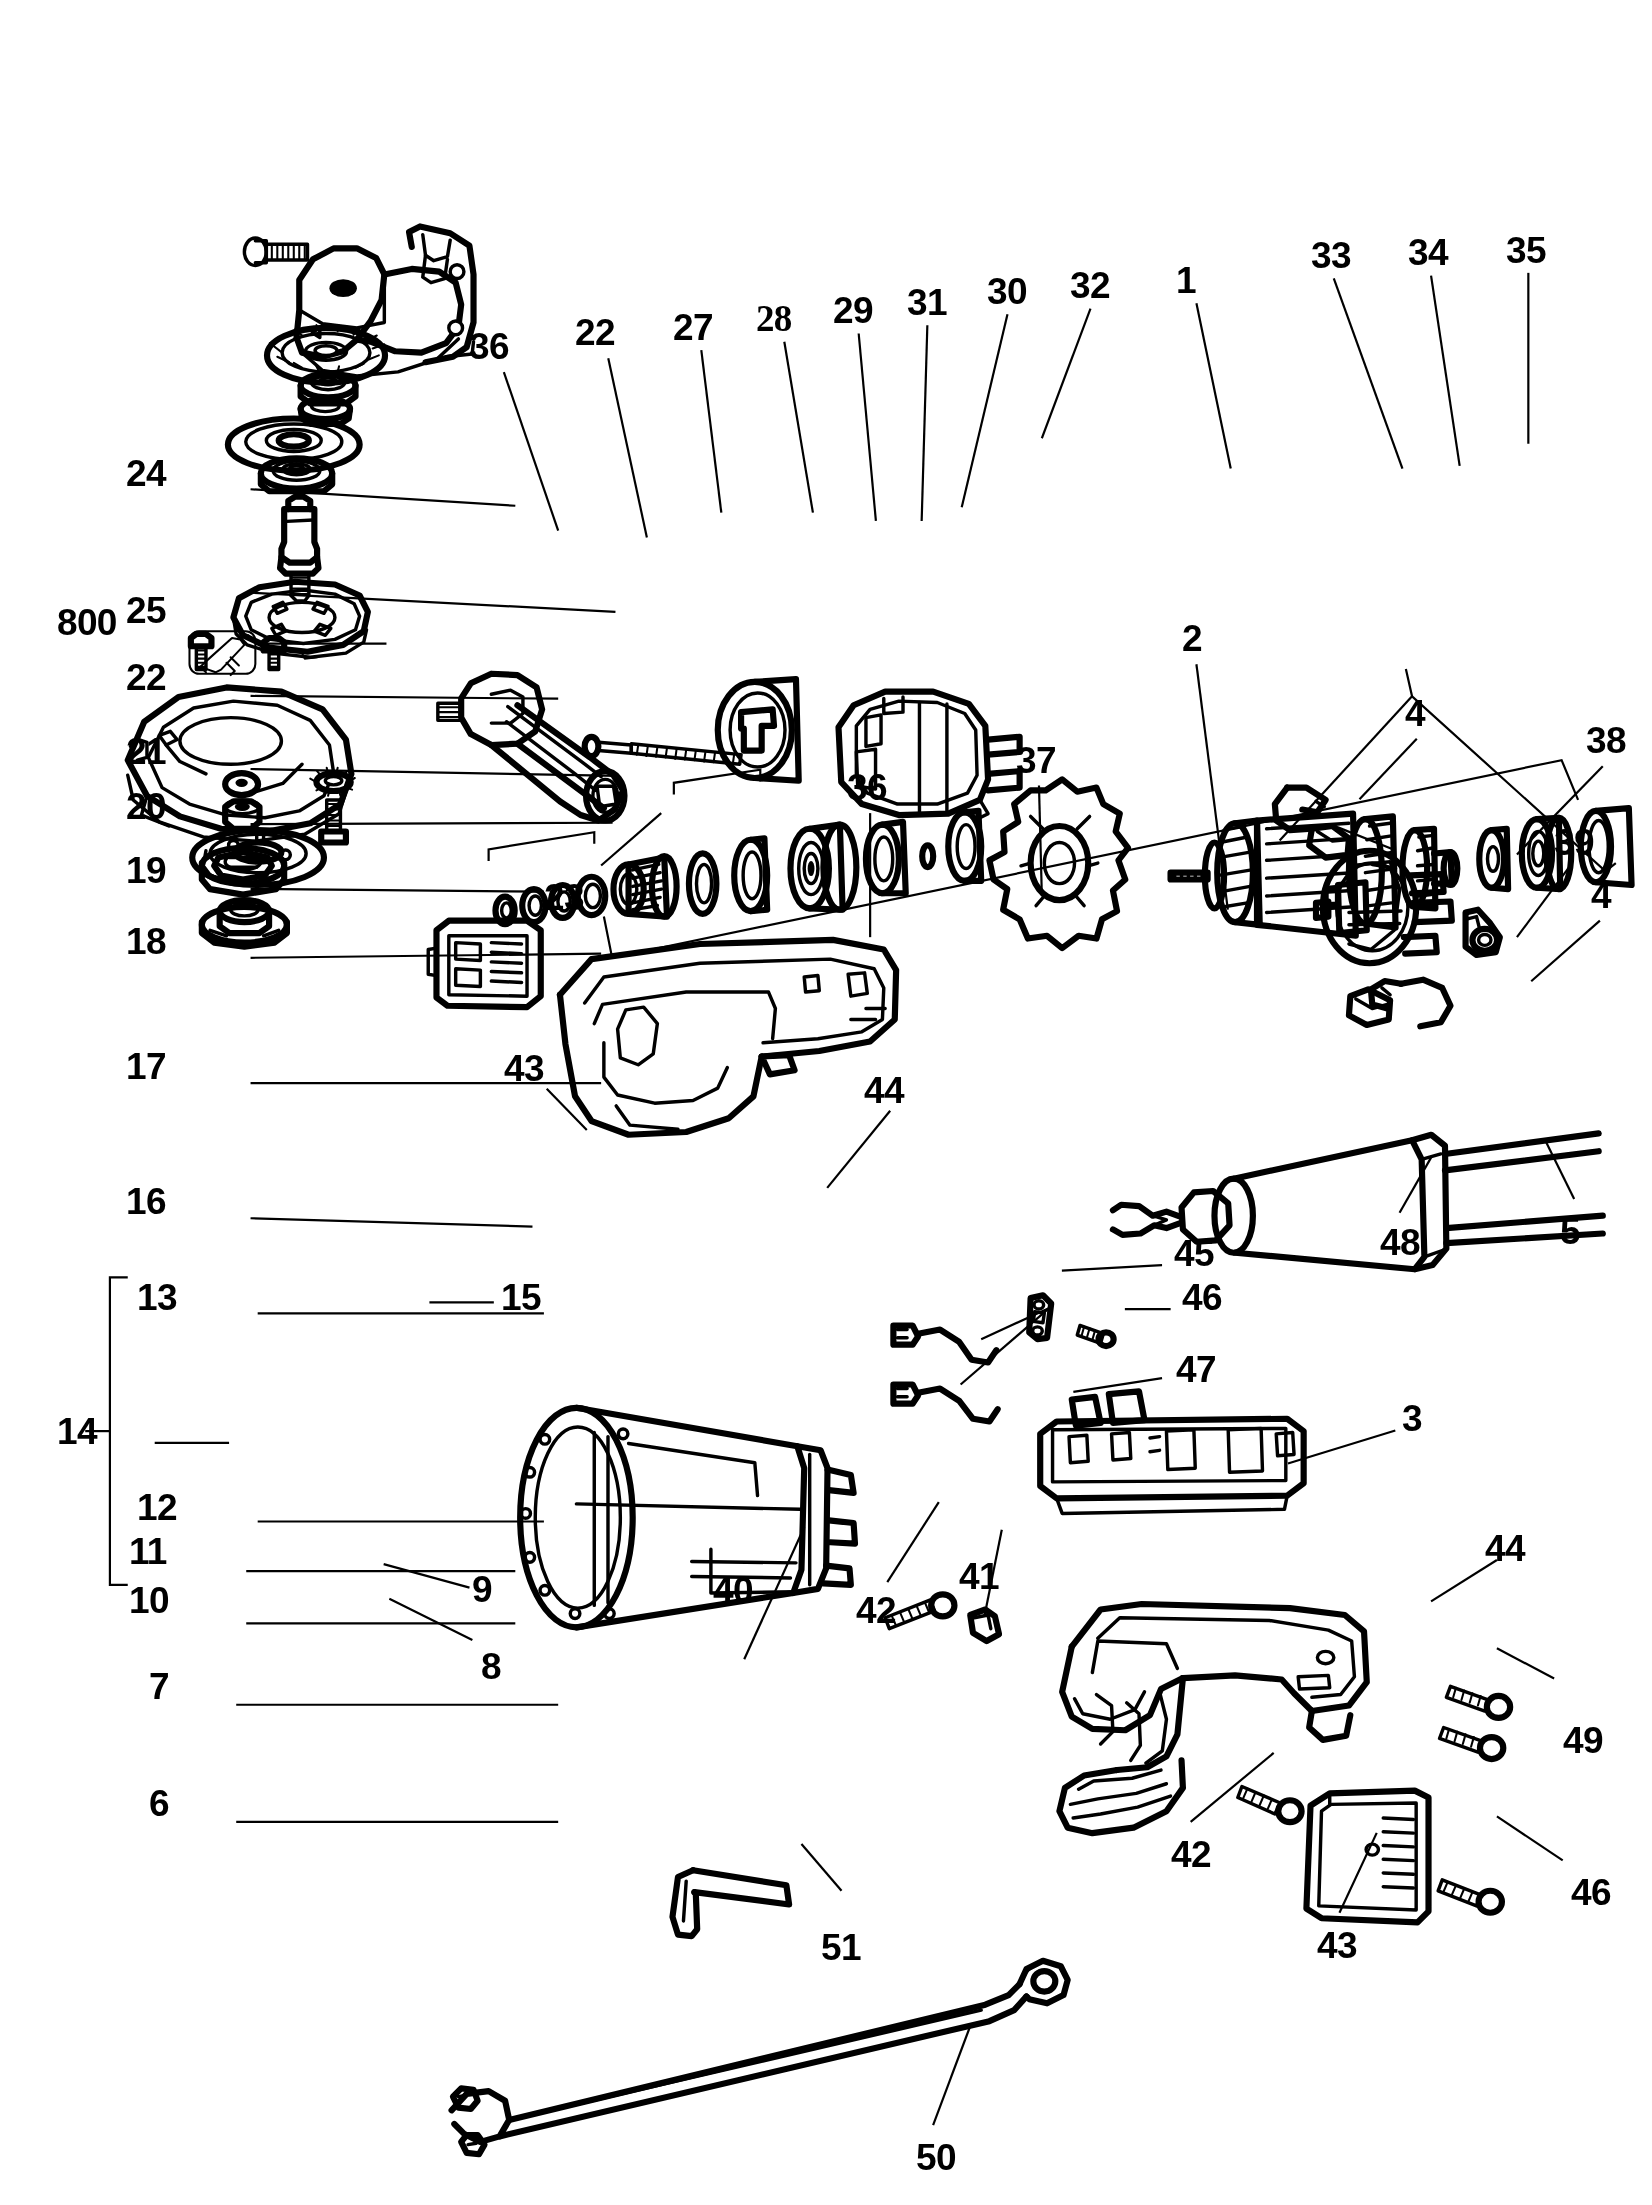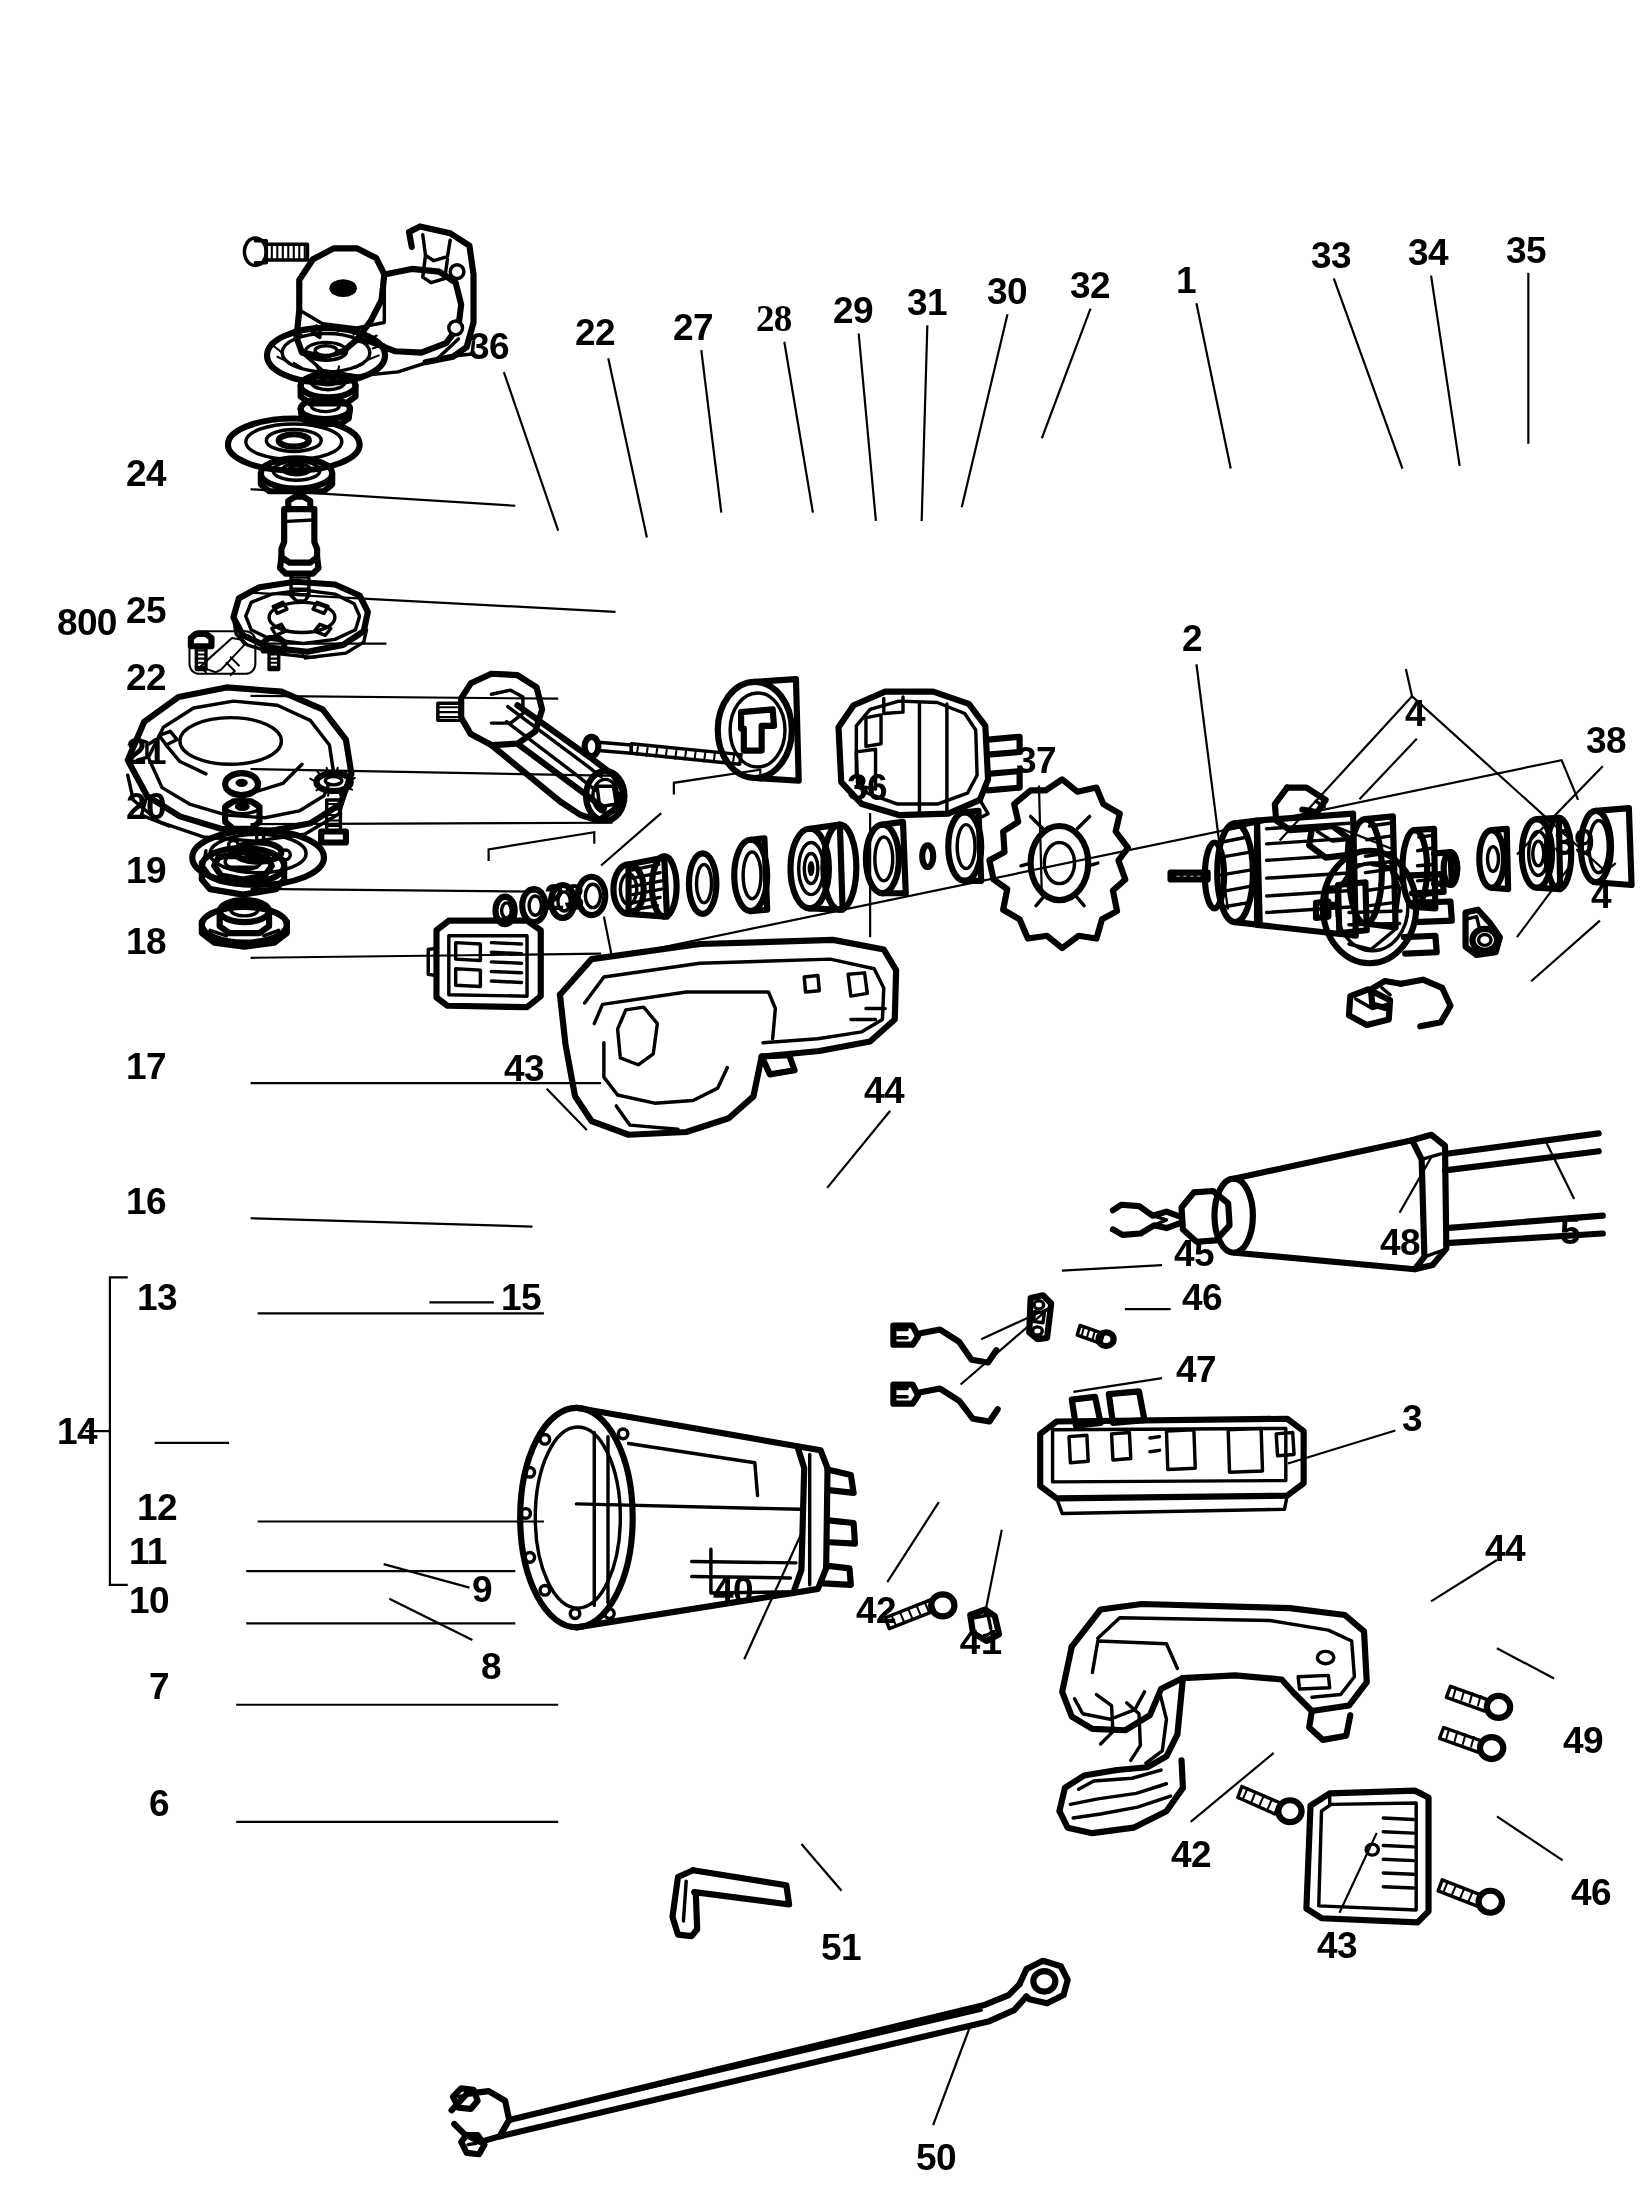--- a/index.html
+++ b/index.html
@@ -718,21 +718,21 @@
       <div class="lbl" style="left: 501px; top: 1279px;">15</div>
       <div class="lbl" style="left: 1174px; top: 1235px;">45</div>
       <div class="lbl" style="left: 1182px; top: 1279px;">46</div>
       <div class="lbl" style="left: 1380px; top: 1224px;">48</div>
       <div class="lbl" style="left: 1560px; top: 1213px;">5</div>
       <div class="lbl" style="left: 1176px; top: 1351px;">47</div>
       <div class="lbl" style="left: 1402px; top: 1400px;">3</div>
       <div class="lbl" style="left: 472px; top: 1571px;">9</div>
       <div class="lbl" style="left: 481px; top: 1648px;">8</div>
       <div class="lbl" style="left: 856px; top: 1592px;">42</div>
-      <div class="lbl" style="left: 959px; top: 1626px; font-family: Liberation Mono, monospace;">41</div>
+      <div class="lbl" style="left: 959px; top: 1558px;">41</div>
       <div class="lbl" style="left: 713px; top: 1572px;">40</div>
       <div class="lbl" style="left: 1485px; top: 1530px;">44</div>
       <div class="lbl" style="left: 1563px; top: 1682px; margin-top: 40px;">49</div>
       <div class="lbl" style="left: 1171px; top: 1836px;">42</div>
       <div class="lbl" style="left: 1317px; top: 1927px;">43</div>
       <div class="lbl" style="left: 1571px; top: 1874px;">46</div>
       <div class="lbl" style="left: 821px; top: 1905px; margin-top: 24px;">51</div>
       <div class="lbl" style="left: 916px; top: 2139px;">50</div>
     </div>
 

